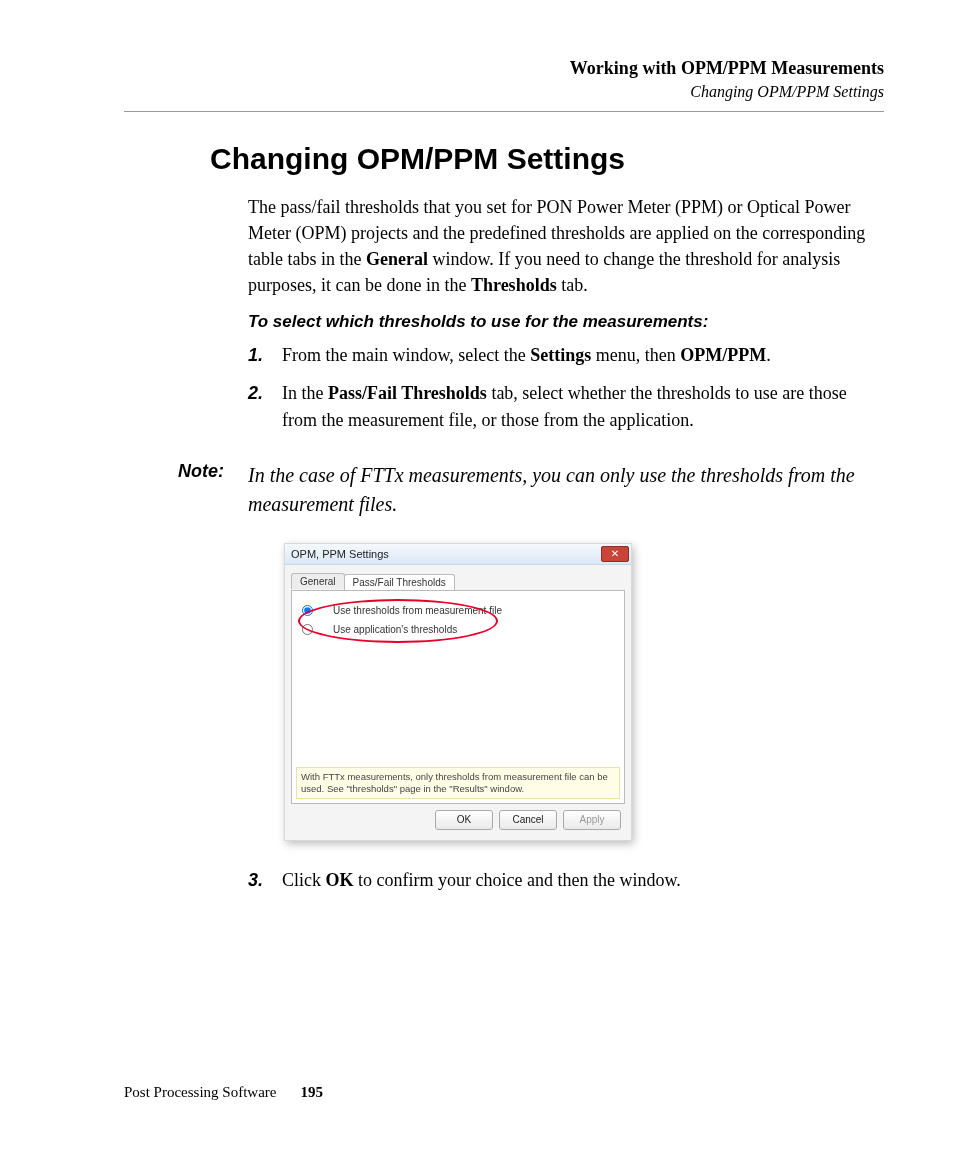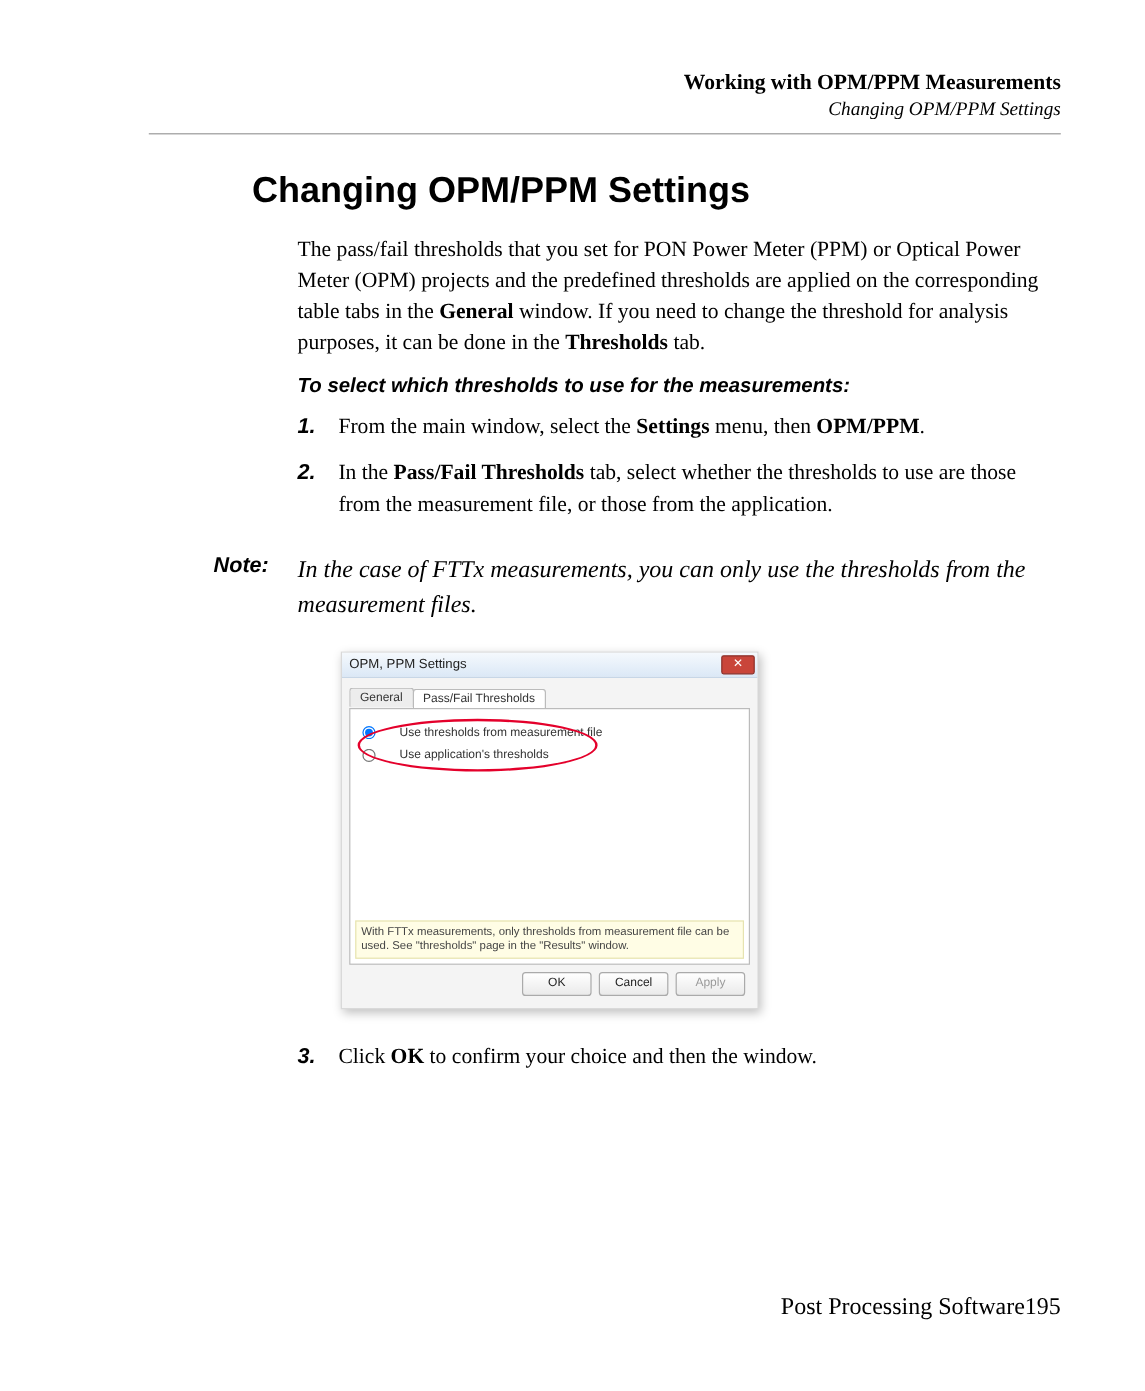--- a/index.html
+++ b/index.html
@@ -211,24 +211,24 @@
     color:#222;
   }
   .btn.disabled { color:#9a9a9a; }
 
   .footer {
     position: absolute;
     bottom: 58px;
     left: 124px;
     width: 760px;
     display: flex;
-    justify-content: flex-end;
-    font-size: 20px;
-  }
-  .footer .pg { font-weight: normal; }
+    justify-content: flex-start;
+    font-size: 15px;
+  }
+  .footer .pg { font-weight: bold; margin-left: 24px; }
 </style>
 </head>
 <body>
 
 <div class="page">
   <div class="header-right">
     <div class="header-title">Working with OPM/PPM Measurements</div>
     <div class="header-sub">Changing OPM/PPM Settings</div>
   </div>
   <hr class="hr">

